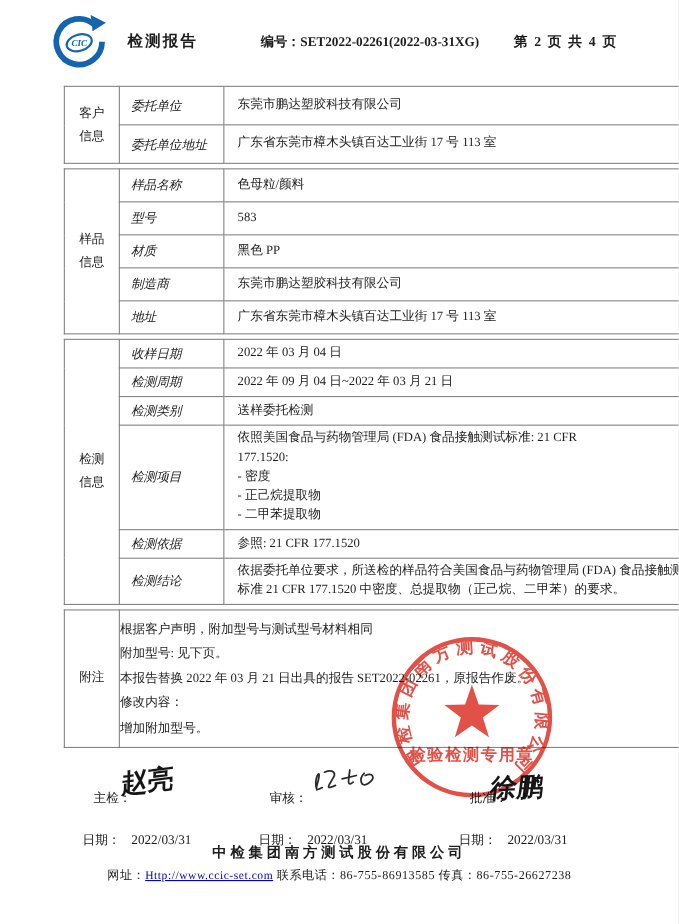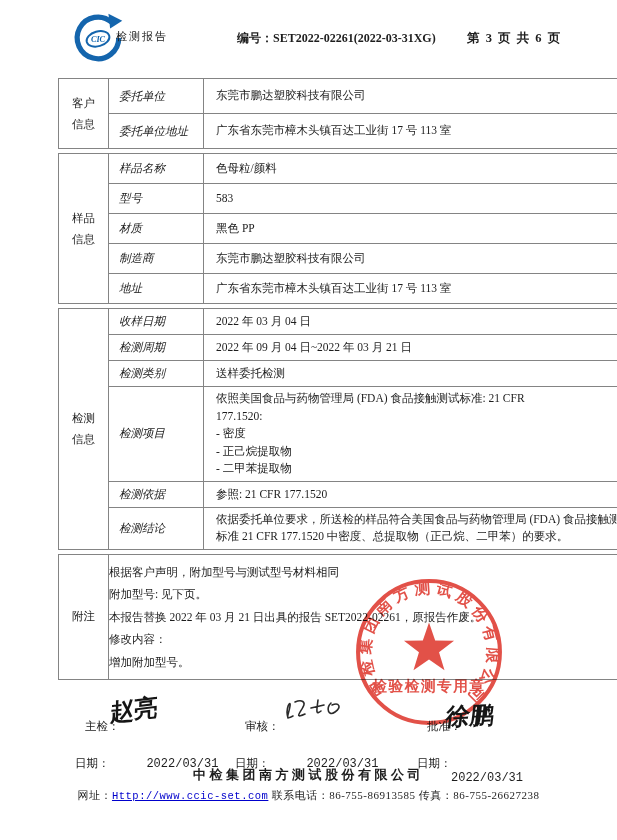--- a/index.html
+++ b/index.html
@@ -3,22 +3,22 @@
 <meta charset="utf-8">
 <style>
   * { margin:0; padding:0; box-sizing:border-box; }
   html,body { background:#e8e8e8; }
   .page {
     position:relative; width:617px; height:840px; margin:0 auto;
     background:#ffffff; overflow:hidden;
     font-family:"Liberation Serif", serif; color:#1d1d1d;
   }
   
-  .logo { position:absolute; left:71px; top:12px; width:54px; height:52px; }
-  .hdr-title { position:absolute; left:116px; top:29px; font-size:11px; font-weight:normal; letter-spacing:2px; }
+  .logo { position:absolute; left:45px; top:12px; width:54px; height:52px; }
+  .hdr-title { position:absolute; left:116px; top:29px; font-size:14px; font-weight:bold; letter-spacing:2px; }
   .hdr-no { position:absolute; left:237px; top:30px; font-size:12px; font-weight:bold; }
   .hdr-page { position:absolute; left:467px; top:30px; font-size:12.5px; font-weight:bold; letter-spacing:1.5px; }
   
   .content { position:absolute; left:58px; top:78px; width:586px; }
   table.block { border-collapse:collapse; width:100%; table-layout:fixed; margin-bottom:4px; }
   table.block td { border:1px solid #848484; font-size:11.5px; vertical-align:middle; }
   td.group { width:50px; text-align:center; line-height:21px; }
   td.label { width:95px; padding-left:10px;font-style:italic; }
   td.value { padding:3px 8px 3px 12px; line-height:17.5px; }
   tr.h35 td { height:35px; }
@@ -37,43 +37,43 @@
   .sig-cell.c2 { padding-left:15px; }
   .sig-label { font-size:11.5px;margin-left:10px; }
   .sig-name { position:absolute; left:52px; top:-22px; font-size:24px; font-weight:bold;
               color:#151515; transform:rotate(-7deg) skewX(-8deg); display:inline-block;
               white-space:nowrap; font-family:"DejaVu Sans", sans-serif; }
   .sig-name.approver { left:46px; top:-16px; transform:rotate(-3deg) skewX(-10deg); z-index:6; }
   .scribble { position:absolute; left:58px; top:-24px; }
   .date-row { display:grid; grid-template-columns:162px 180px 160px; margin-top:22px; }
   .date-cell { padding-left:17px; font-size:11.5px; }
   .date-cell.c2 { padding-left:15px; }
-  .date-val { margin-left:34px; font-size:12px;font-family:Liberation Mono, monospace; }
+  .date-val { margin-left:7px; font-size:12px; }
   
   .footer { position:absolute; left:0; width:617px; top:766px; text-align:center; }
   .f-company { font-size:13px; font-weight:bold; letter-spacing:3.5px; }
   .f-line { font-size:11px; margin-top:3.5px; letter-spacing:.5px; }
-  .f-link { font-family:Liberation Mono, monospace; text-decoration:underline; font-size:10.5px; }
+  .f-link { font-family:Liberation Serif, serif; text-decoration:underline; font-size:10.5px; }
 </style>
 </head>
 <body>
 
 <div class="page">
 
   <div class="logo">
     <svg viewBox="0 0 60 60" width="54" height="52">
       <path d="M 46,12 A 24,24 0 1 0 54,30" fill="none" stroke="#1465ad" stroke-width="6"></path>
       <polygon points="42,2 58,10 44,19" fill="#1465ad"></polygon>
       <ellipse cx="30" cy="31" rx="13.5" ry="8.5" fill="#ffffff" stroke="#1465ad" stroke-width="2.2" transform="rotate(-16 30 31)"></ellipse>
       <text x="30" y="34.5" font-size="9.5" font-weight="bold" font-style="italic" fill="#1465ad" text-anchor="middle" font-family="Liberation Serif, serif">CIC</text>
     </svg>
   </div>
   <div class="hdr-title">检测报告</div>
   <div class="hdr-no"><span>编号：</span><span>SET2022-02261(2022-03-31XG)</span></div>
-  <div class="hdr-page">第 3 页 共 6 页</div>
+  <div class="hdr-page">第 2 页 共 4 页</div>
 
   <div class="content">
 
     <table class="block">
       <tbody>
           <tr class="h35">
         <td class="group" rowspan="2">
           <div>客户</div>
           <div>信息</div>
         </td>

